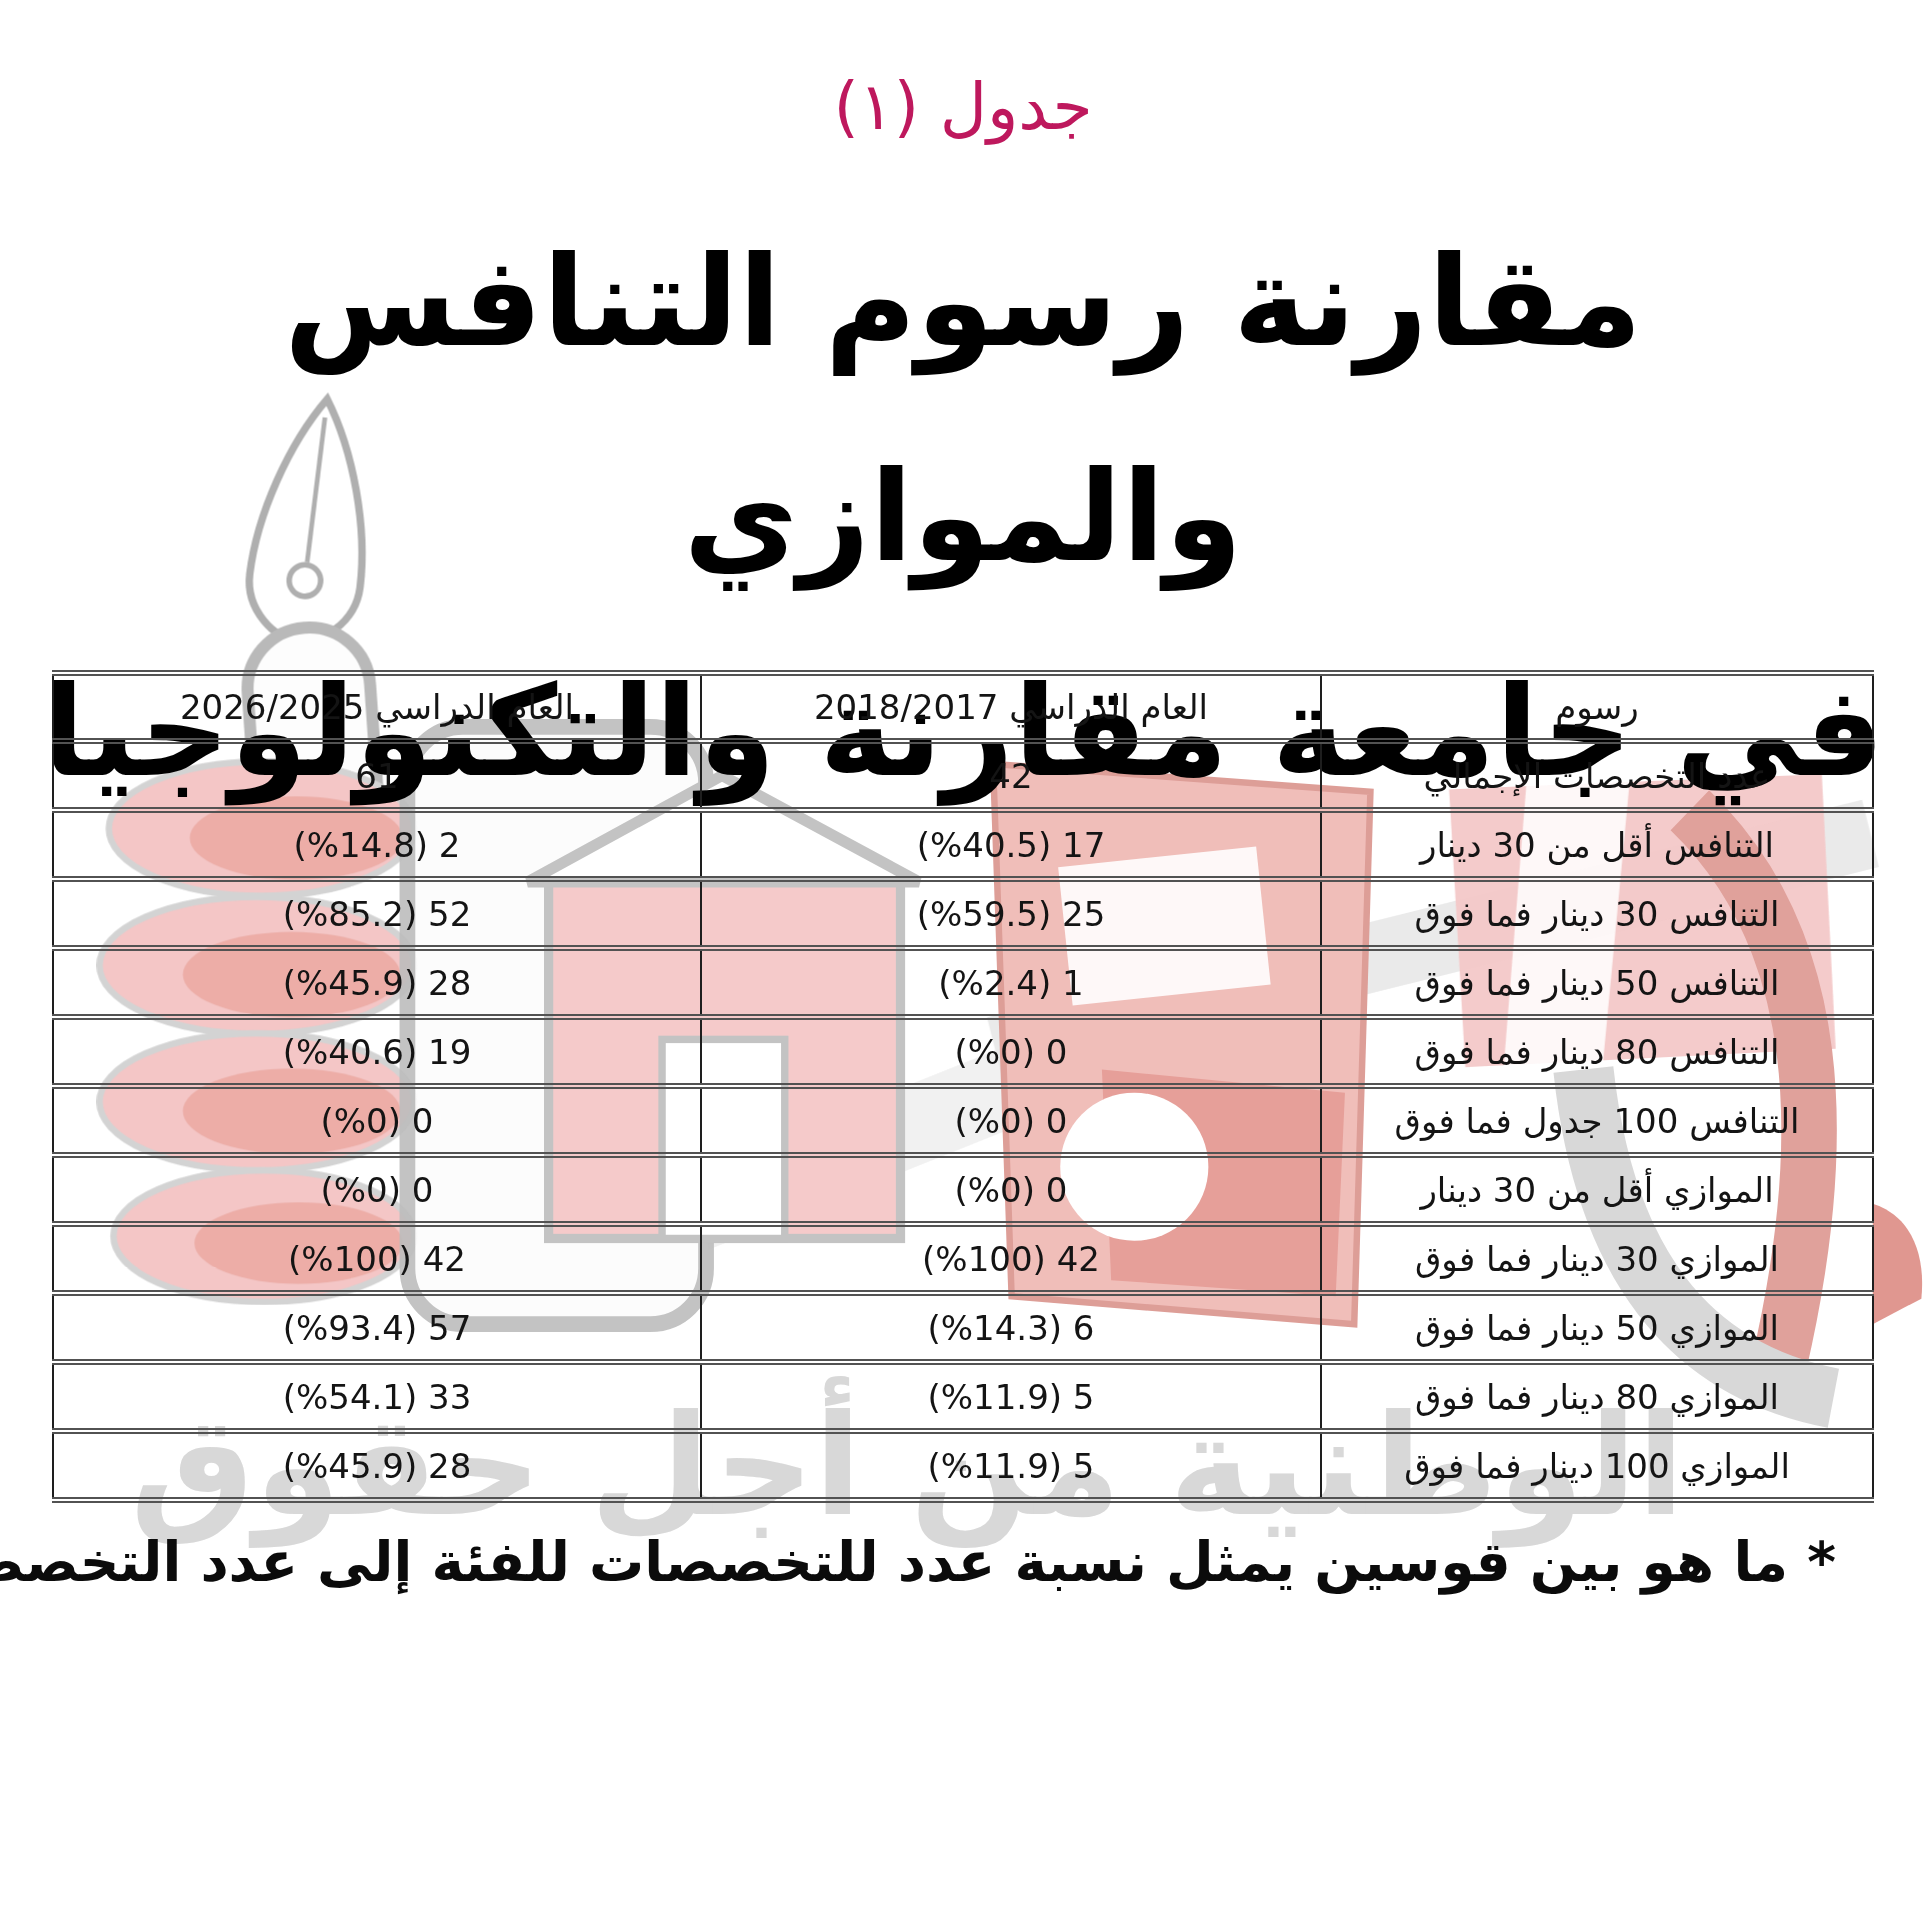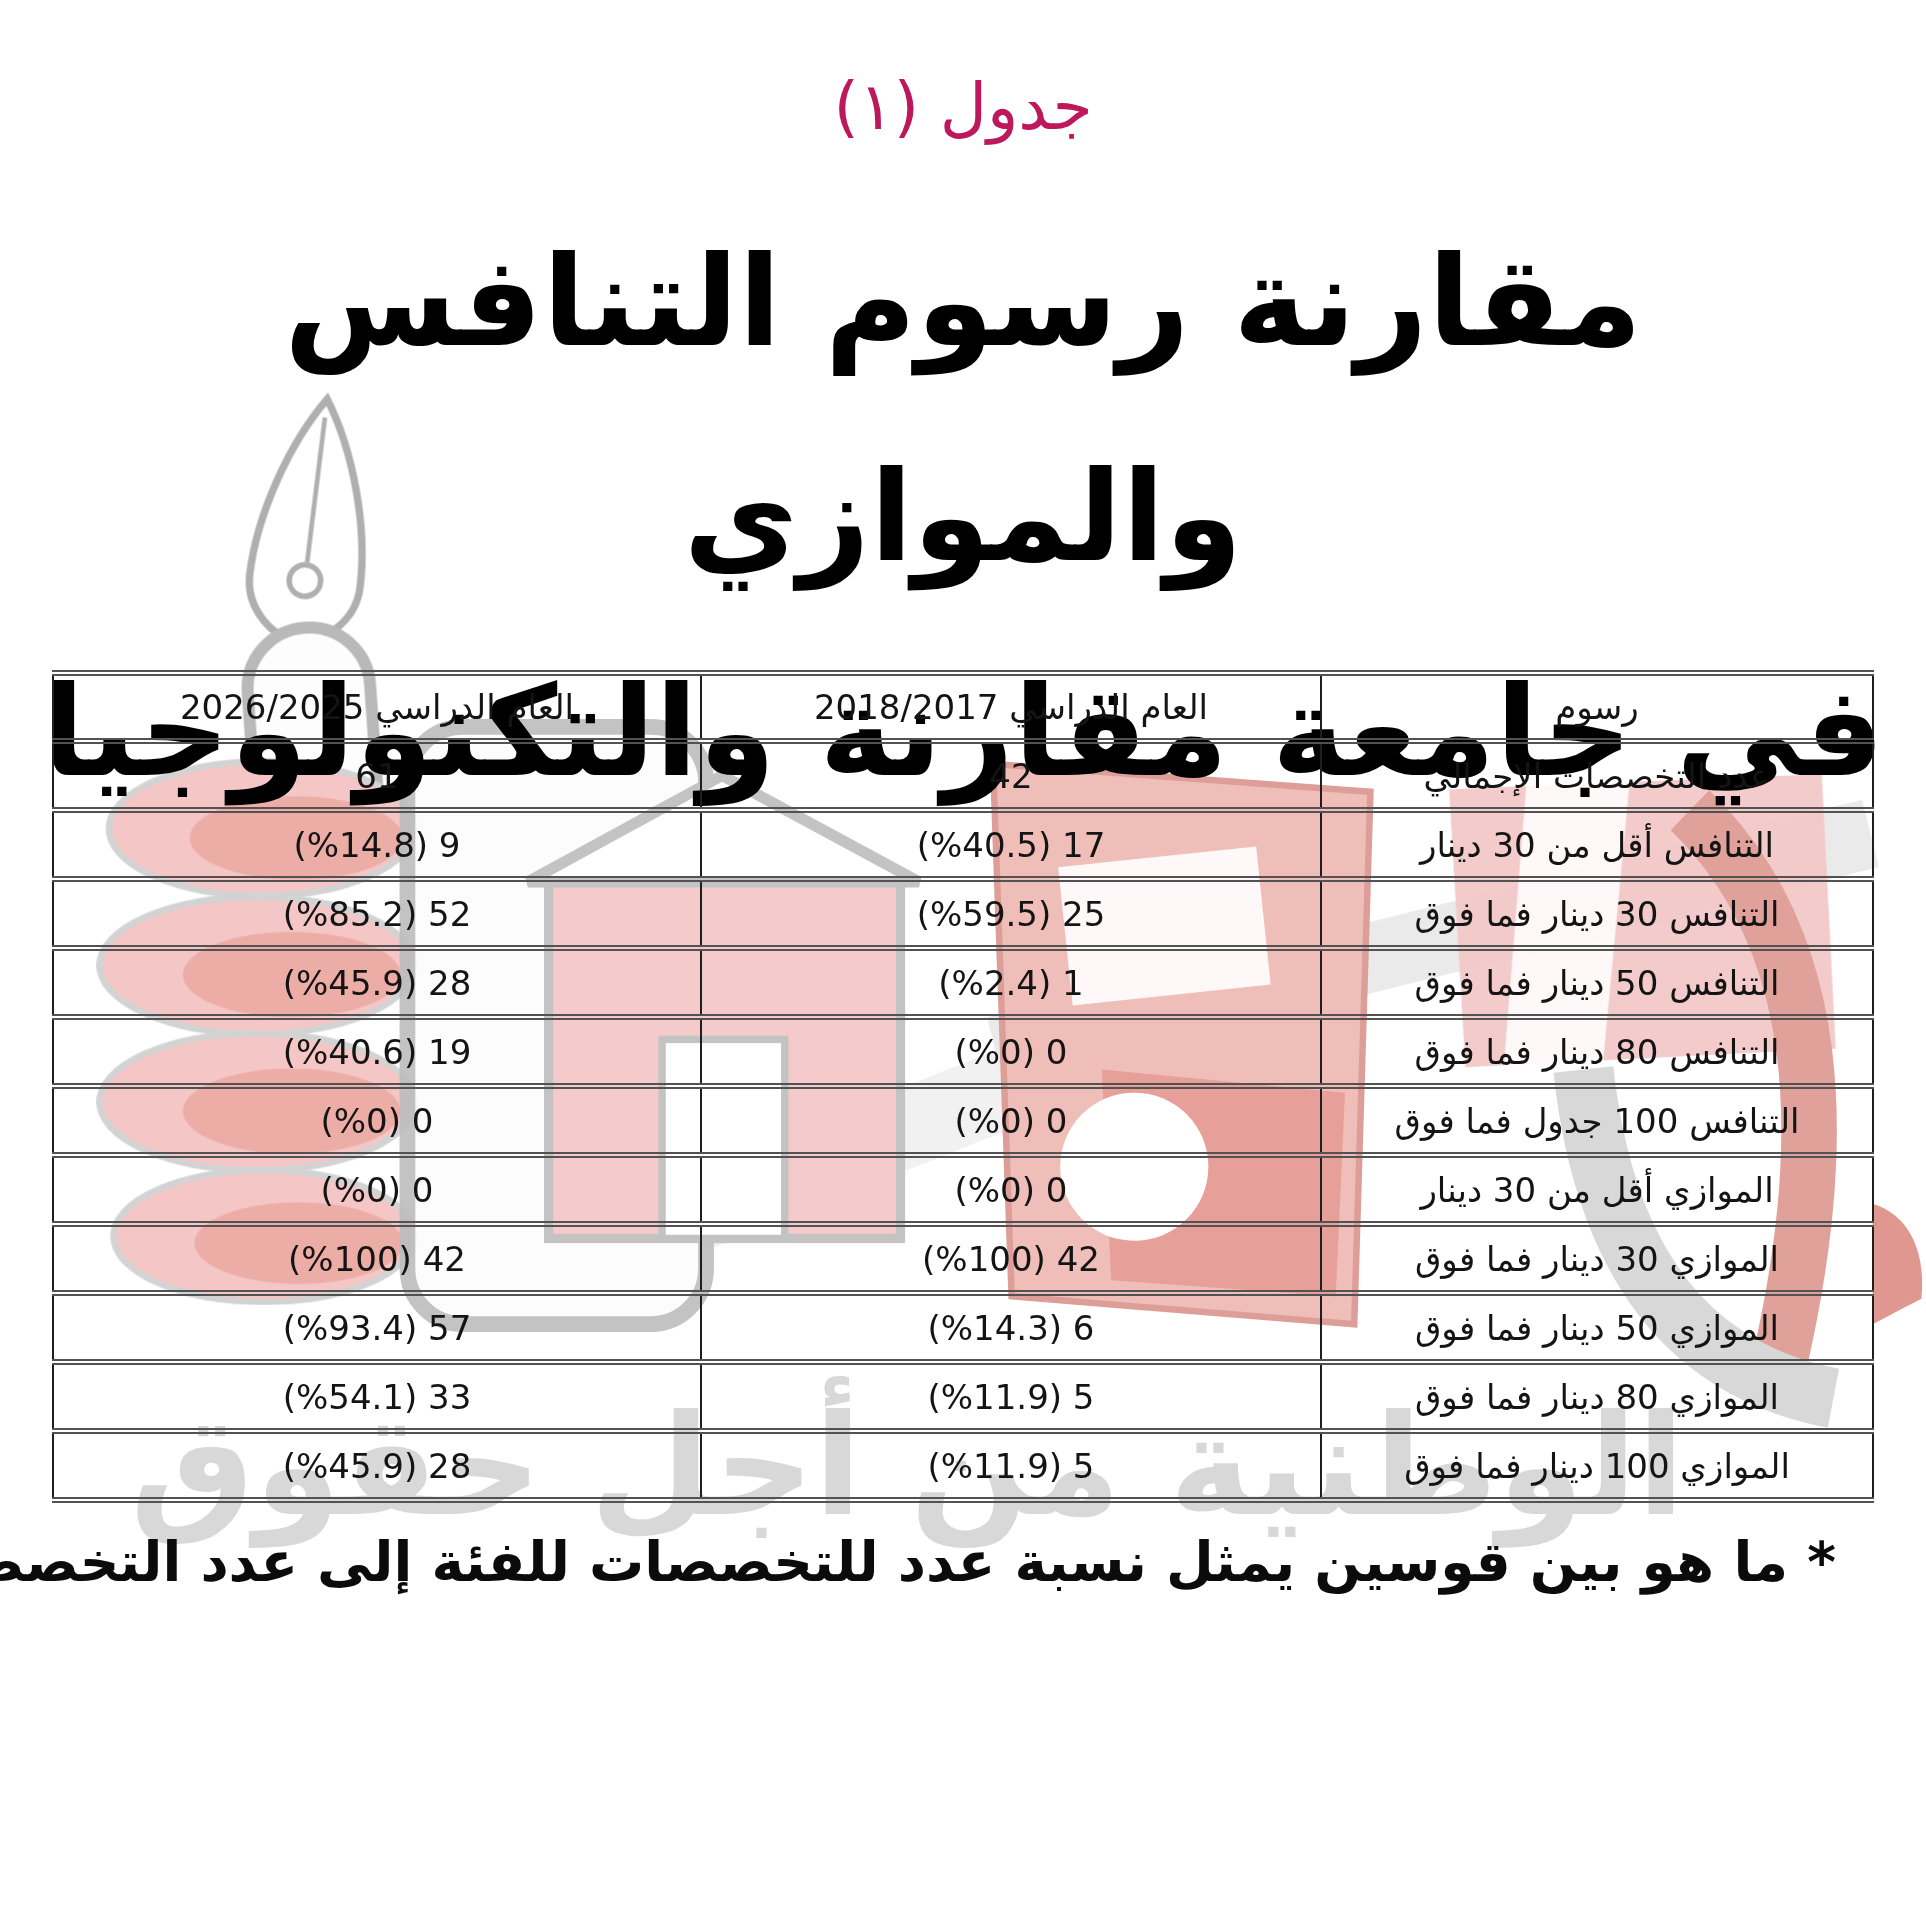--- a/index.html
+++ b/index.html
@@ -139,21 +139,21 @@
         <th dir="rtl">العام الدراسي 2026/2025</th>
       </tr>
       <tr>
         <td class="cat" dir="rtl">عدد التخصصات الإجمالي</td>
         <td class="num">42</td>
         <td class="num">61</td>
       </tr>
       <tr>
         <td class="cat" dir="rtl">التنافس أقل من 30 دينار</td>
         <td class="num">(%40.5) 17</td>
-        <td class="num">(%14.8) 9</td>
+        <td class="num">(%14.8) 2</td>
       </tr>
       <tr>
         <td class="cat" dir="rtl">التنافس 30 دينار فما فوق</td>
         <td class="num">(%59.5) 25</td>
         <td class="num">(%85.2) 52</td>
       </tr>
       <tr>
         <td class="cat" dir="rtl">التنافس 50 دينار فما فوق</td>
         <td class="num">(%2.4) 1</td>
         <td class="num">(%45.9) 28</td>

